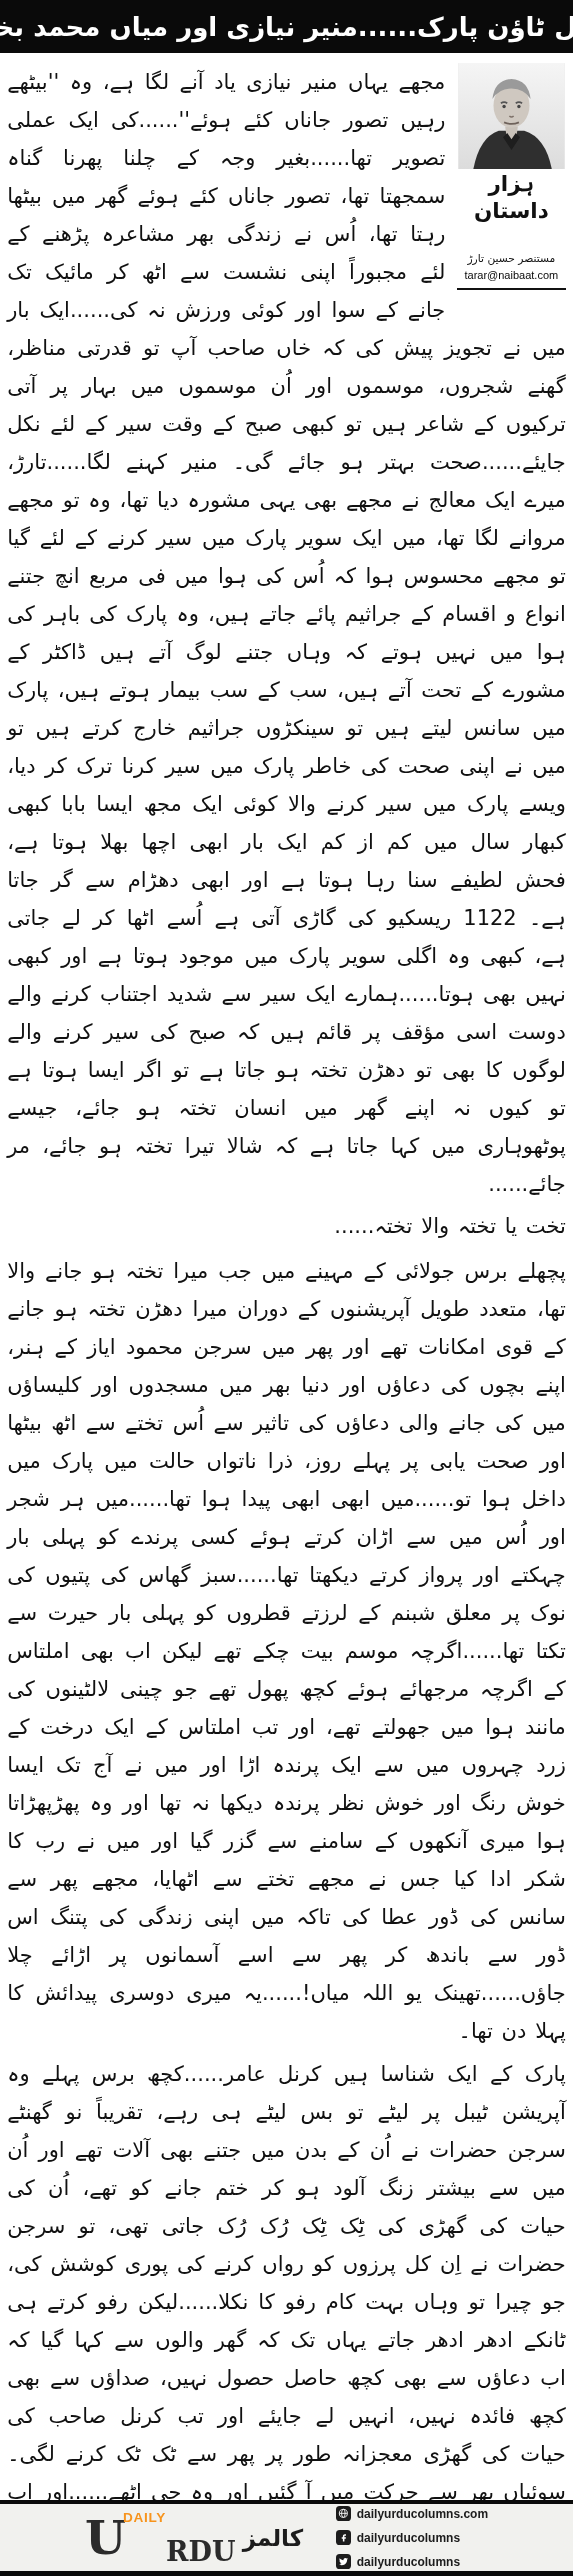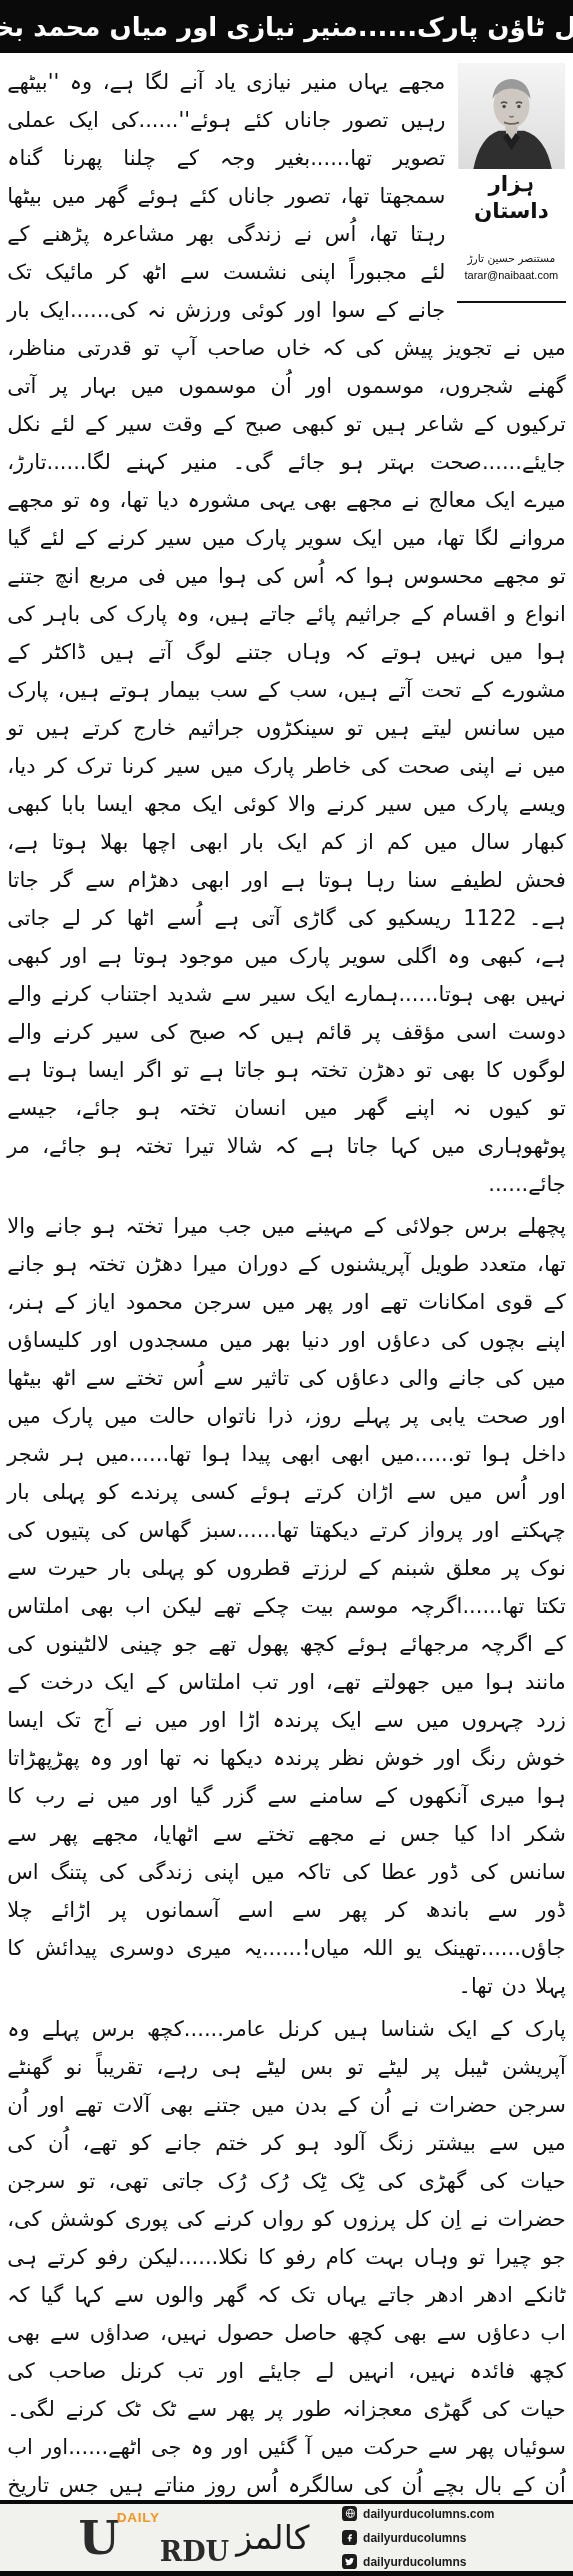--- a/index.html
+++ b/index.html
@@ -4,39 +4,39 @@
 <style>
   html,body{margin:0;padding:0;background:#ffffff;}
   .page{position:relative;width:573px;height:2576px;margin:0 auto;background:#fff;overflow:hidden;
         font-family:"DejaVu Sans",sans-serif;color:#111;}
   
   .headline-bar{background:#0a0a0a;height:53px;display:flex;align-items:center;justify-content:center;}
   .headline{color:#ffffff;font-size:26px;font-weight:bold;direction:rtl;letter-spacing:0;white-space:nowrap;}
   
   .content{direction:rtl;padding:10px 7.2px 0 7.2px;}
   .author-box{float:right;width:109px;margin:0 0 10px 11.5px;text-align:center;
-              border-bottom:2.1px solid #111;padding-bottom:17px;}
+              border-bottom:2.1px solid #111;padding-bottom:4px;}
   .photo{width:107px;height:106px;display:block;margin:0 auto;background:#eee;}
   .column-name{font-size:21.5px;font-weight:bold;line-height:27px;margin-top:1.4px;}
   .author-name{font-size:10.7px;line-height:15.8px;margin-top:27px;}
   .author-email{direction:ltr;font-family:"Liberation Sans",sans-serif;font-weight:normal;
                 font-size:11px;line-height:17px;color:#0a0a0a;text-decoration:none;display:block;}
   .article p{font-size:21px;line-height:38px;text-align:justify;margin:0 0 4.3px 0;word-spacing:2.1px;}
   .article p.standalone{margin-bottom:7.2px;}
   
   .footer{position:absolute;left:0;right:0;bottom:0;height:67px;background:#f1f1ee;
           border-top:4.3px solid #0a0a0a;border-bottom:5.7px solid #0a0a0a;
           display:flex;align-items:center;justify-content:center;gap:33px;}
   .logo{display:flex;align-items:center;direction:ltr;}
   .logo-u{font-family:"DejaVu Serif",serif;font-size:47px;font-weight:bold;color:#2b2b2b;line-height:47px;}
   .logo-mid{display:flex;flex-direction:row;margin-left:-2.9px;}
   .logo-daily{font-family:"Liberation Sans",sans-serif;font-size:13.6px;font-weight:bold;
               color:#F7941D;letter-spacing:0.7px;line-height:14.3px;}
   .logo-rdu{font-family:"DejaVu Serif",serif;font-size:27px;font-weight:bold;color:#2b2b2b;line-height:26px;margin-top:28px;}
-  .logo-urdu{font-size:33px;font-weight:normal;color:#1c1c1c;margin-left:7.2px;direction:rtl;text-align:right;}
+  .logo-urdu{font-size:23px;font-weight:bold;color:#1c1c1c;margin-left:7.2px;direction:rtl;text-align:right;}
   .links{display:flex;flex-direction:column;gap:9px;text-align:center;}
   .link-row{display:flex;align-items:center;gap:5.7px;cursor:pointer;}
   .link-icon{width:15px;height:15px;border-radius:3.6px;background:#1c1c1c;display:flex;
              align-items:center;justify-content:center;flex:0 0 auto;}
   .link-icon svg{display:block;}
   .link-text{font-family:"Liberation Sans",sans-serif;font-weight:bold;font-size:12px;color:#1c1c1c;}
   .clear{clear:both;}
 </style>
 </head>
 <body>
@@ -70,20 +70,21 @@
         <path d="M43 56 Q50 59 57 56" stroke="#6e625b" stroke-width="1.6" fill="none"></path>
         <path d="M46 66 L50 72 L54 66 L58 70 L50 82 L42 70 Z" fill="#1e1e1e"></path>
       </svg>
       <div class="column-name">ہزار داستان</div>
       <div class="author-name">مستنصر حسین تارڑ</div>
       <a class="author-email" href="#">tarar@naibaat.com</a>
     </div>
 
     <div class="article">
       <p>مجھے یہاں منیر نیازی یاد آنے لگا ہے، وہ ''بیٹھے رہیں تصور جاناں کئے ہوئے''......کی ایک عملی تصویر تھا......بغیر وجہ کے چلنا پھرنا گناہ سمجھتا تھا، تصور جاناں کئے ہوئے گھر میں بیٹھا رہتا تھا، اُس نے زندگی بھر مشاعرہ پڑھنے کے لئے مجبوراً اپنی نشست سے اٹھ کر مائیک تک جانے کے سوا اور کوئی ورزش نہ کی......ایک بار میں نے تجویز پیش کی کہ خاں صاحب آپ تو قدرتی مناظر، گھنے شجروں، موسموں اور اُن موسموں میں بہار پر آتی ترکیوں کے شاعر ہیں تو کبھی صبح کے وقت سیر کے لئے نکل جایئے......صحت بہتر ہو جائے گی۔ منیر کہنے لگا......تارڑ، میرے ایک معالج نے مجھے بھی یہی مشورہ دیا تھا، وہ تو مجھے مروانے لگا تھا، میں ایک سویر پارک میں سیر کرنے کے لئے گیا تو مجھے محسوس ہوا کہ اُس کی ہوا میں فی مربع انچ جتنے انواع و اقسام کے جراثیم پائے جاتے ہیں، وہ پارک کی باہر کی ہوا میں نہیں ہوتے کہ وہاں جتنے لوگ آتے ہیں ڈاکٹر کے مشورے کے تحت آتے ہیں، سب کے سب بیمار ہوتے ہیں، پارک میں سانس لیتے ہیں تو سینکڑوں جراثیم خارج کرتے ہیں تو میں نے اپنی صحت کی خاطر پارک میں سیر کرنا ترک کر دیا، ویسے پارک میں سیر کرنے والا کوئی ایک مجھ ایسا بابا کبھی کبھار سال میں کم از کم ایک بار ابھی اچھا بھلا ہوتا ہے، فحش لطیفے سنا رہا ہوتا ہے اور ابھی دھڑام سے گر جاتا ہے۔ 1122 ریسکیو کی گاڑی آتی ہے اُسے اٹھا کر لے جاتی ہے، کبھی وہ اگلی سویر پارک میں موجود ہوتا ہے اور کبھی نہیں بھی ہوتا......ہمارے ایک سیر سے شدید اجتناب کرنے والے دوست اسی مؤقف پر قائم ہیں کہ صبح کی سیر کرنے والے لوگوں کا بھی تو دھڑن تختہ ہو جاتا ہے تو اگر ایسا ہوتا ہے تو کیوں نہ اپنے گھر میں انسان تختہ ہو جائے، جیسے پوٹھوہاری میں کہا جاتا ہے کہ شالا تیرا تختہ ہو جائے، مر جائے......</p>
+      <p class="standalone">تخت یا تختہ والا تختہ......</p>
       <p>پچھلے برس جولائی کے مہینے میں جب میرا تختہ ہو جانے والا تھا، متعدد طویل آپریشنوں کے دوران میرا دھڑن تختہ ہو جانے کے قوی امکانات تھے اور پھر میں سرجن محمود ایاز کے ہنر، اپنے بچوں کی دعاؤں اور دنیا بھر میں مسجدوں اور کلیساؤں میں کی جانے والی دعاؤں کی تاثیر سے اُس تختے سے اٹھ بیٹھا اور صحت یابی پر پہلے روز، ذرا ناتواں حالت میں پارک میں داخل ہوا تو......میں ابھی ابھی پیدا ہوا تھا......میں ہر شجر اور اُس میں سے اڑان کرتے ہوئے کسی پرندے کو پہلی بار چہکتے اور پرواز کرتے دیکھتا تھا......سبز گھاس کی پتیوں کی نوک پر معلق شبنم کے لرزتے قطروں کو پہلی بار حیرت سے تکتا تھا......اگرچہ موسم بیت چکے تھے لیکن اب بھی املتاس کے اگرچہ مرجھائے ہوئے کچھ پھول تھے جو چینی لالٹینوں کی مانند ہوا میں جھولتے تھے، اور تب املتاس کے ایک درخت کے زرد چہروں میں سے ایک پرندہ اڑا اور میں نے آج تک ایسا خوش رنگ اور خوش نظر پرندہ دیکھا نہ تھا اور وہ پھڑپھڑاتا ہوا میری آنکھوں کے سامنے سے گزر گیا اور میں نے رب کا شکر ادا کیا جس نے مجھے تختے سے اٹھایا، مجھے پھر سے سانس کی ڈور عطا کی تاکہ میں اپنی زندگی کی پتنگ اس ڈور سے باندھ کر پھر سے اسے آسمانوں پر اڑائے چلا جاؤں......تھینک یو اللہ میاں!......یہ میری دوسری پیدائش کا پہلا دن تھا۔</p>
       <p>پارک کے ایک شناسا ہیں کرنل عامر......کچھ برس پہلے وہ آپریشن ٹیبل پر لیٹے تو بس لیٹے ہی رہے، تقریباً نو گھنٹے سرجن حضرات نے اُن کے بدن میں جتنے بھی آلات تھے اور اُن میں سے بیشتر زنگ آلود ہو کر ختم جانے کو تھے، اُن کی حیات کی گھڑی کی ٹِک ٹِک رُک رُک جاتی تھی، تو سرجن حضرات نے اِن کل پرزوں کو رواں کرنے کی پوری کوشش کی، جو چیرا تو وہاں بہت کام رفو کا نکلا......لیکن رفو کرتے ہی ٹانکے ادھر ادھر جاتے یہاں تک کہ گھر والوں سے کہا گیا کہ اب دعاؤں سے بھی کچھ حاصل حصول نہیں، صداؤں سے بھی کچھ فائدہ نہیں، انہیں لے جایئے اور تب کرنل صاحب کی حیات کی گھڑی معجزانہ طور پر پھر سے ٹک ٹک کرنے لگی۔ سوئیاں پھر سے حرکت میں آ گئیں اور وہ جی اٹھے......اور اب اُن کے بال بچے اُن کی سالگرہ اُس روز مناتے ہیں جس تاریخ کو وہ نو گھنٹے بے ہوش رہے اور سرجن حضرات کی تگ و دو سے پھر سے زندہ ہو گئے تھے......اگرچہ اُن کی نسبت میرے آپریشن تو محض کھیل تماشا تھے لیکن......یہ میری بھی دوسری پیدائش کا دن تھا جب میں صحت یاب ہونے پر ماڈل ٹاؤن پارک میں تقریباً دو ماہ کے وقفے کے بعد داخل ہوا اور پھر میں نے اپنی زندگی کا پہلا پرندہ دیکھا، املتاس کا پہلا زرد پھول دیکھا جو ایک بھنبھیری کی مانند گھومتا، جیسے وہ بانو قدسیہ کے سفید بالوں میں زرد سنگھار ہو گیا تھا اور پھر اڑ کر ایسے میرے سفید بالوں میں اٹک گیا، تھینک یو اللہ میاں......اگرچہ جناح باغ اور ماڈل ٹاؤن پارک کے سوا میں متعدد بار ریس کورس پارک میں بھی سویر کی سیر کے لئے جا چکا ہوں اور اس پارک کی دل فریبی اور دل کشی کا کچھ حساب نہیں، اور اِن میں ایک دھند بھری دھندلاتی سویر ایسی تھی کہ اُس کی سیال سفیدی میں سے شاندار بدنوں والے، جن کی کنوتیاں چوکنی تھیں اور وہ اپنی گھنی دُموں کو مور چھلوں کی مانند جھلاتے تھرتھراتے تھے، درجنوں گھوڑے ظاہر ہوتے چلے گئے تھے اور میں نے نیلی خانہ بدوش آنکھوں میں اُنہیں عکس ہوتے دیکھا تھا، اس کے باوجود ریس کورس پارک میرے لئے بقیہ دونوں باغوں کی نسبت ایک عشق خاص نہیں ہو سکتا، جناح باغ اور ماڈل ٹاؤن پارک میرے دائمی محبوب ہیں اور ریس کورس پارک......ایک عارضی نوعیت کی، کبھی کبھار ملاقات کرنے والی ہری بھری پھولوں بھری، گھوڑوں والی مٹیار ہے۔</p>
 
       <div class="clear"></div>
     </div>
   </div>
 
   <div class="footer">
     <div class="logo">
       <span class="logo-u">U</span>

